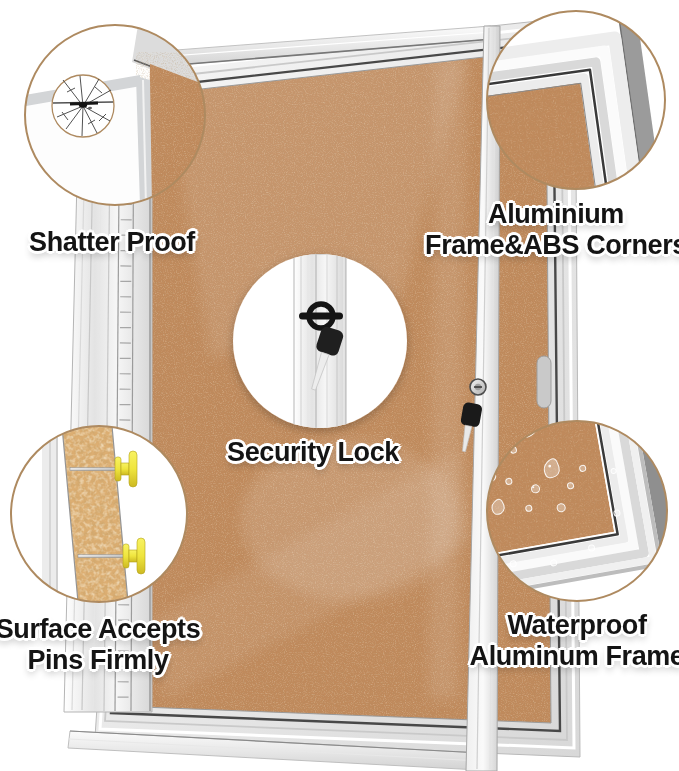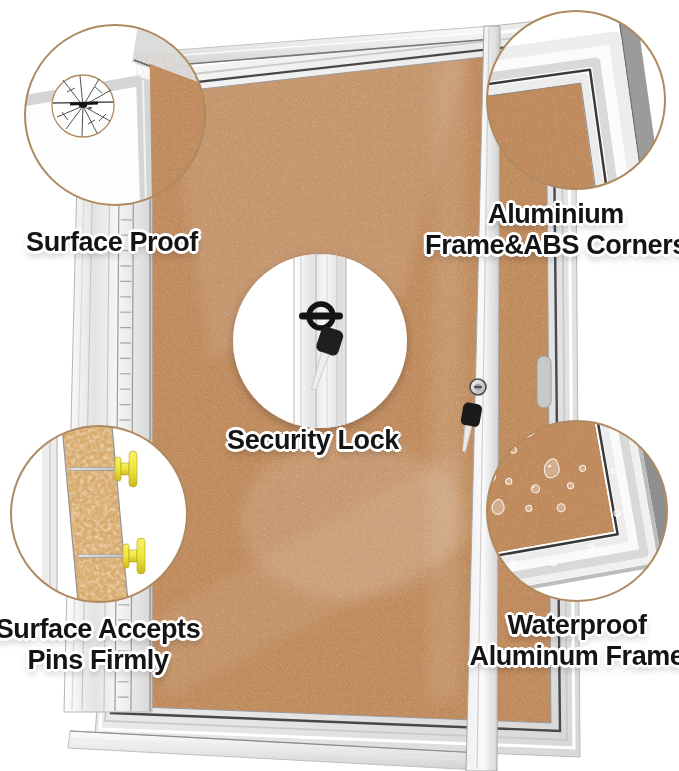--- a/index.html
+++ b/index.html
@@ -345,29 +345,29 @@
           <circle cx="538" cy="480" r="1"></circle>
               <circle cx="558" cy="462" r="1.4"></circle>
         </g>
       </g>
     </g>
     <circle class="circle-border" cx="577" cy="511" r="90"></circle>
   </g>
 </svg>
 
 <div class="callout-label" style="left:112px;top:227px">
-  <span>Surface Proof</span>
+  <span>Shatter Proof</span>
 </div>
 
 <div class="callout-label" style="left:556px;top:199px">
   <span>Aluminium</span>
   <span>Frame&amp;ABS Corners</span>
 </div>
 
-<div class="callout-label" style="left:313px;top:425px">
+<div class="callout-label" style="left:313px;top:437px">
   <span>Security Lock</span>
 </div>
 
 <div class="callout-label" style="left:98px;top:614px">
   <span>Surface Accepts</span>
   <span>Pins Firmly</span>
 </div>
 
 <div class="callout-label" style="left:577px;top:610px">
   <span>Waterproof</span>

